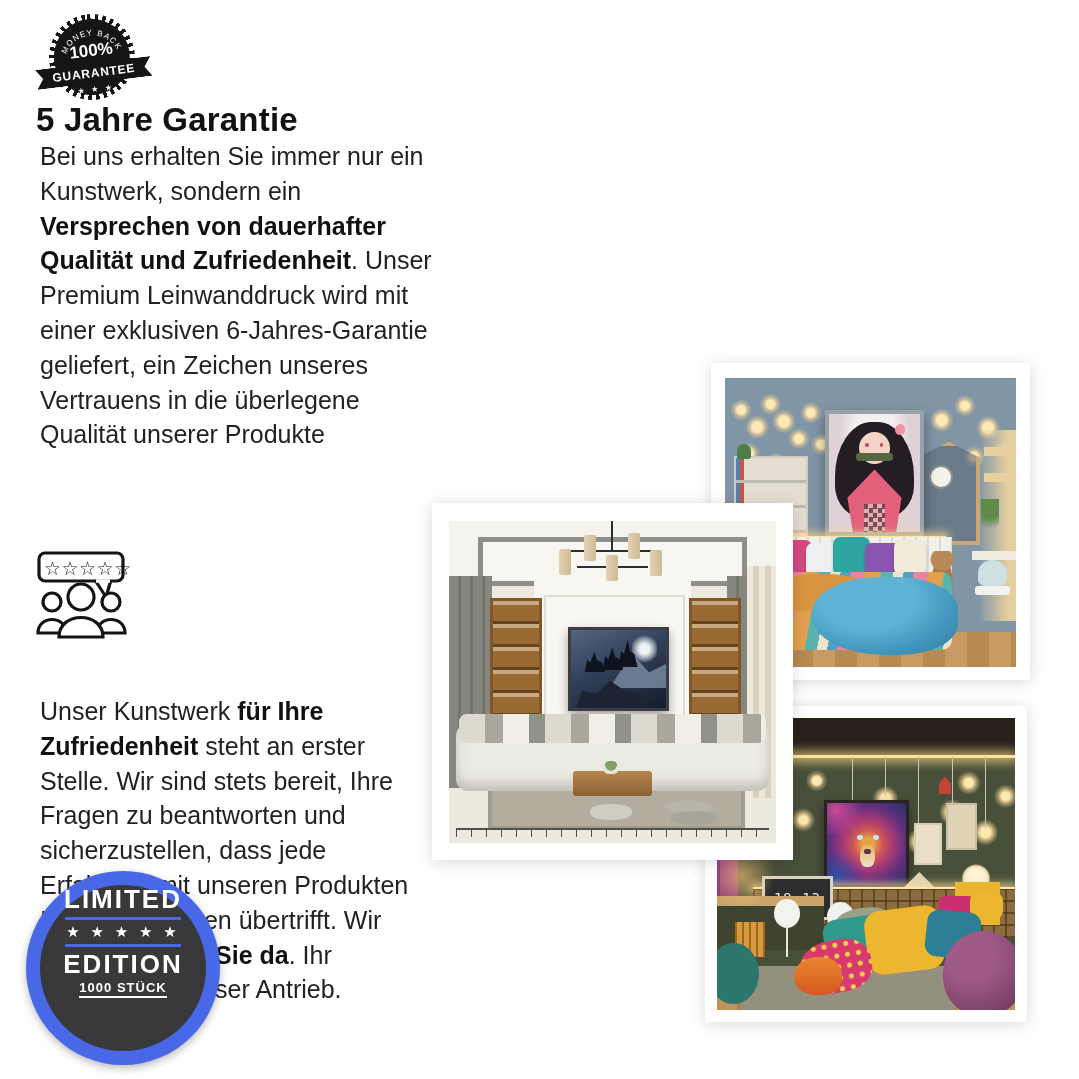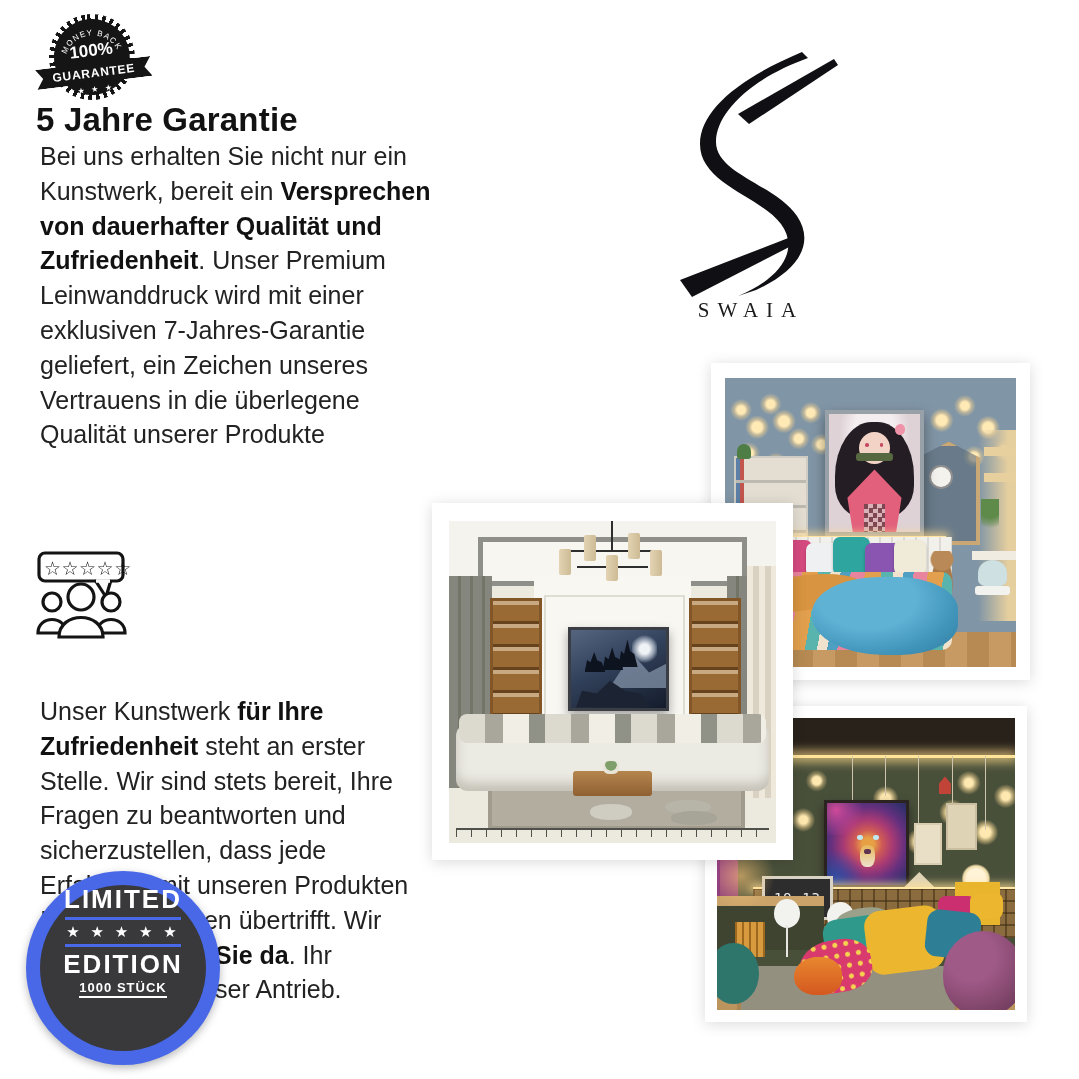--- a/index.html
+++ b/index.html
@@ -244,21 +244,21 @@
       <text font-size="8" fill="#ffffff" letter-spacing="1.2" font-family="Liberation Sans, DejaVu Sans, sans-serif">
         <textPath href="#gbarc" startOffset="2">MONEY BACK</textPath>
       </text>
     </svg>
     <div class="gb-100">100%</div>
     <div class="gb-ribbon">GUARANTEE</div>
     <div class="gb-stars">★ ★ ★</div>
   </div>
 
   <h1 class="h-main h1">5 Jahre Garantie</h1>
-  <p class="para p1"><span>Bei uns erhalten Sie nicht nur ein Kunstwerk, bereit ein </span><strong>Versprechen von dauerhafter Qualität und Zufriedenheit</strong><span>. Unser Premium Leinwanddruck wird mit einer exklusiven 7-Jahres-Garantie geliefert, ein Zeichen unseres Vertrauens in die überlegene Qualität unserer Produkte</span></p>
+  <p class="para p1"><span>Bei uns erhalten Sie immer nur ein Kunstwerk, sondern ein </span><strong>Versprechen von dauerhafter Qualität und Zufriedenheit</strong><span>. Unser Premium Leinwanddruck wird mit einer exklusiven 6-Jahres-Garantie geliefert, ein Zeichen unseres Vertrauens in die überlegene Qualität unserer Produkte</span></p>
 
   <svg class="cicon" viewBox="0 0 95 92">
     <rect x="4" y="4" width="84" height="28" rx="6" fill="#fff" stroke="#141414" stroke-width="3.2"></rect>
     <text x="9" y="26" font-size="19" letter-spacing="0.5" fill="#141414" font-family="DejaVu Sans, sans-serif">☆☆☆☆☆</text>
     <path d="M 60,31 L 71,48 L 76,31" fill="#fff" stroke="#141414" stroke-width="3.2" stroke-linejoin="round"></path>
     <line x1="61" y1="32" x2="75" y2="32" stroke="#fff" stroke-width="3.5"></line>
     <circle cx="17" cy="53" r="9" fill="#fff" stroke="#141414" stroke-width="3.2"></circle>
     <path d="M 3,84 C 3,66 31,66 31,84 Z" fill="#fff" stroke="#141414" stroke-width="3.2"></path>
     <circle cx="76" cy="53" r="9" fill="#fff" stroke="#141414" stroke-width="3.2"></circle>
     <path d="M 62,84 C 62,66 90,66 90,84 Z" fill="#fff" stroke="#141414" stroke-width="3.2"></path>
@@ -272,28 +272,20 @@
     <div class="lb-inner">
       <div class="lb-word">LIMITED</div>
       <div class="lb-line"></div>
       <div class="lb-stars">★ ★ ★ ★ ★</div>
       <div class="lb-line"></div>
       <div class="lb-word">EDITION</div>
       <div class="lb-count">1000 STÜCK</div>
     </div>
   </div>
 
-  <div class="logo">
-    <svg width="168" height="250" viewBox="0 0 168 250">
-      <path d="M 122,2 C 60,28 20,60 20,94 C 20,134 80,146 101,174 C 118,197 106,226 58,246 L 76,240 C 122,219 134,191 117,166 C 96,135 36,124 36,92 C 36,62 72,28 128,8 Z" fill="#101014"></path>
-      <path d="M 58,64 L 154,9 L 158,15 L 69,74 Z" fill="#101014"></path>
-      <path d="M 0,230 L 116,185 L 119,192 L 12,247 Z" fill="#101014"></path>
-    </svg>
-    <div class="brand">SWAIA</div>
-  </div>
 
   <div class="card card-kids">
     <div class="photo kids-photo">
       <div class="k-lights-l"></div>
       <div class="k-lights-r"></div>
       <div class="k-shelf-l"></div>
       <div class="k-plant"></div>
       <div class="k-house"></div>
       <div class="k-clock"></div>
       <div class="k-deskzone"></div>

